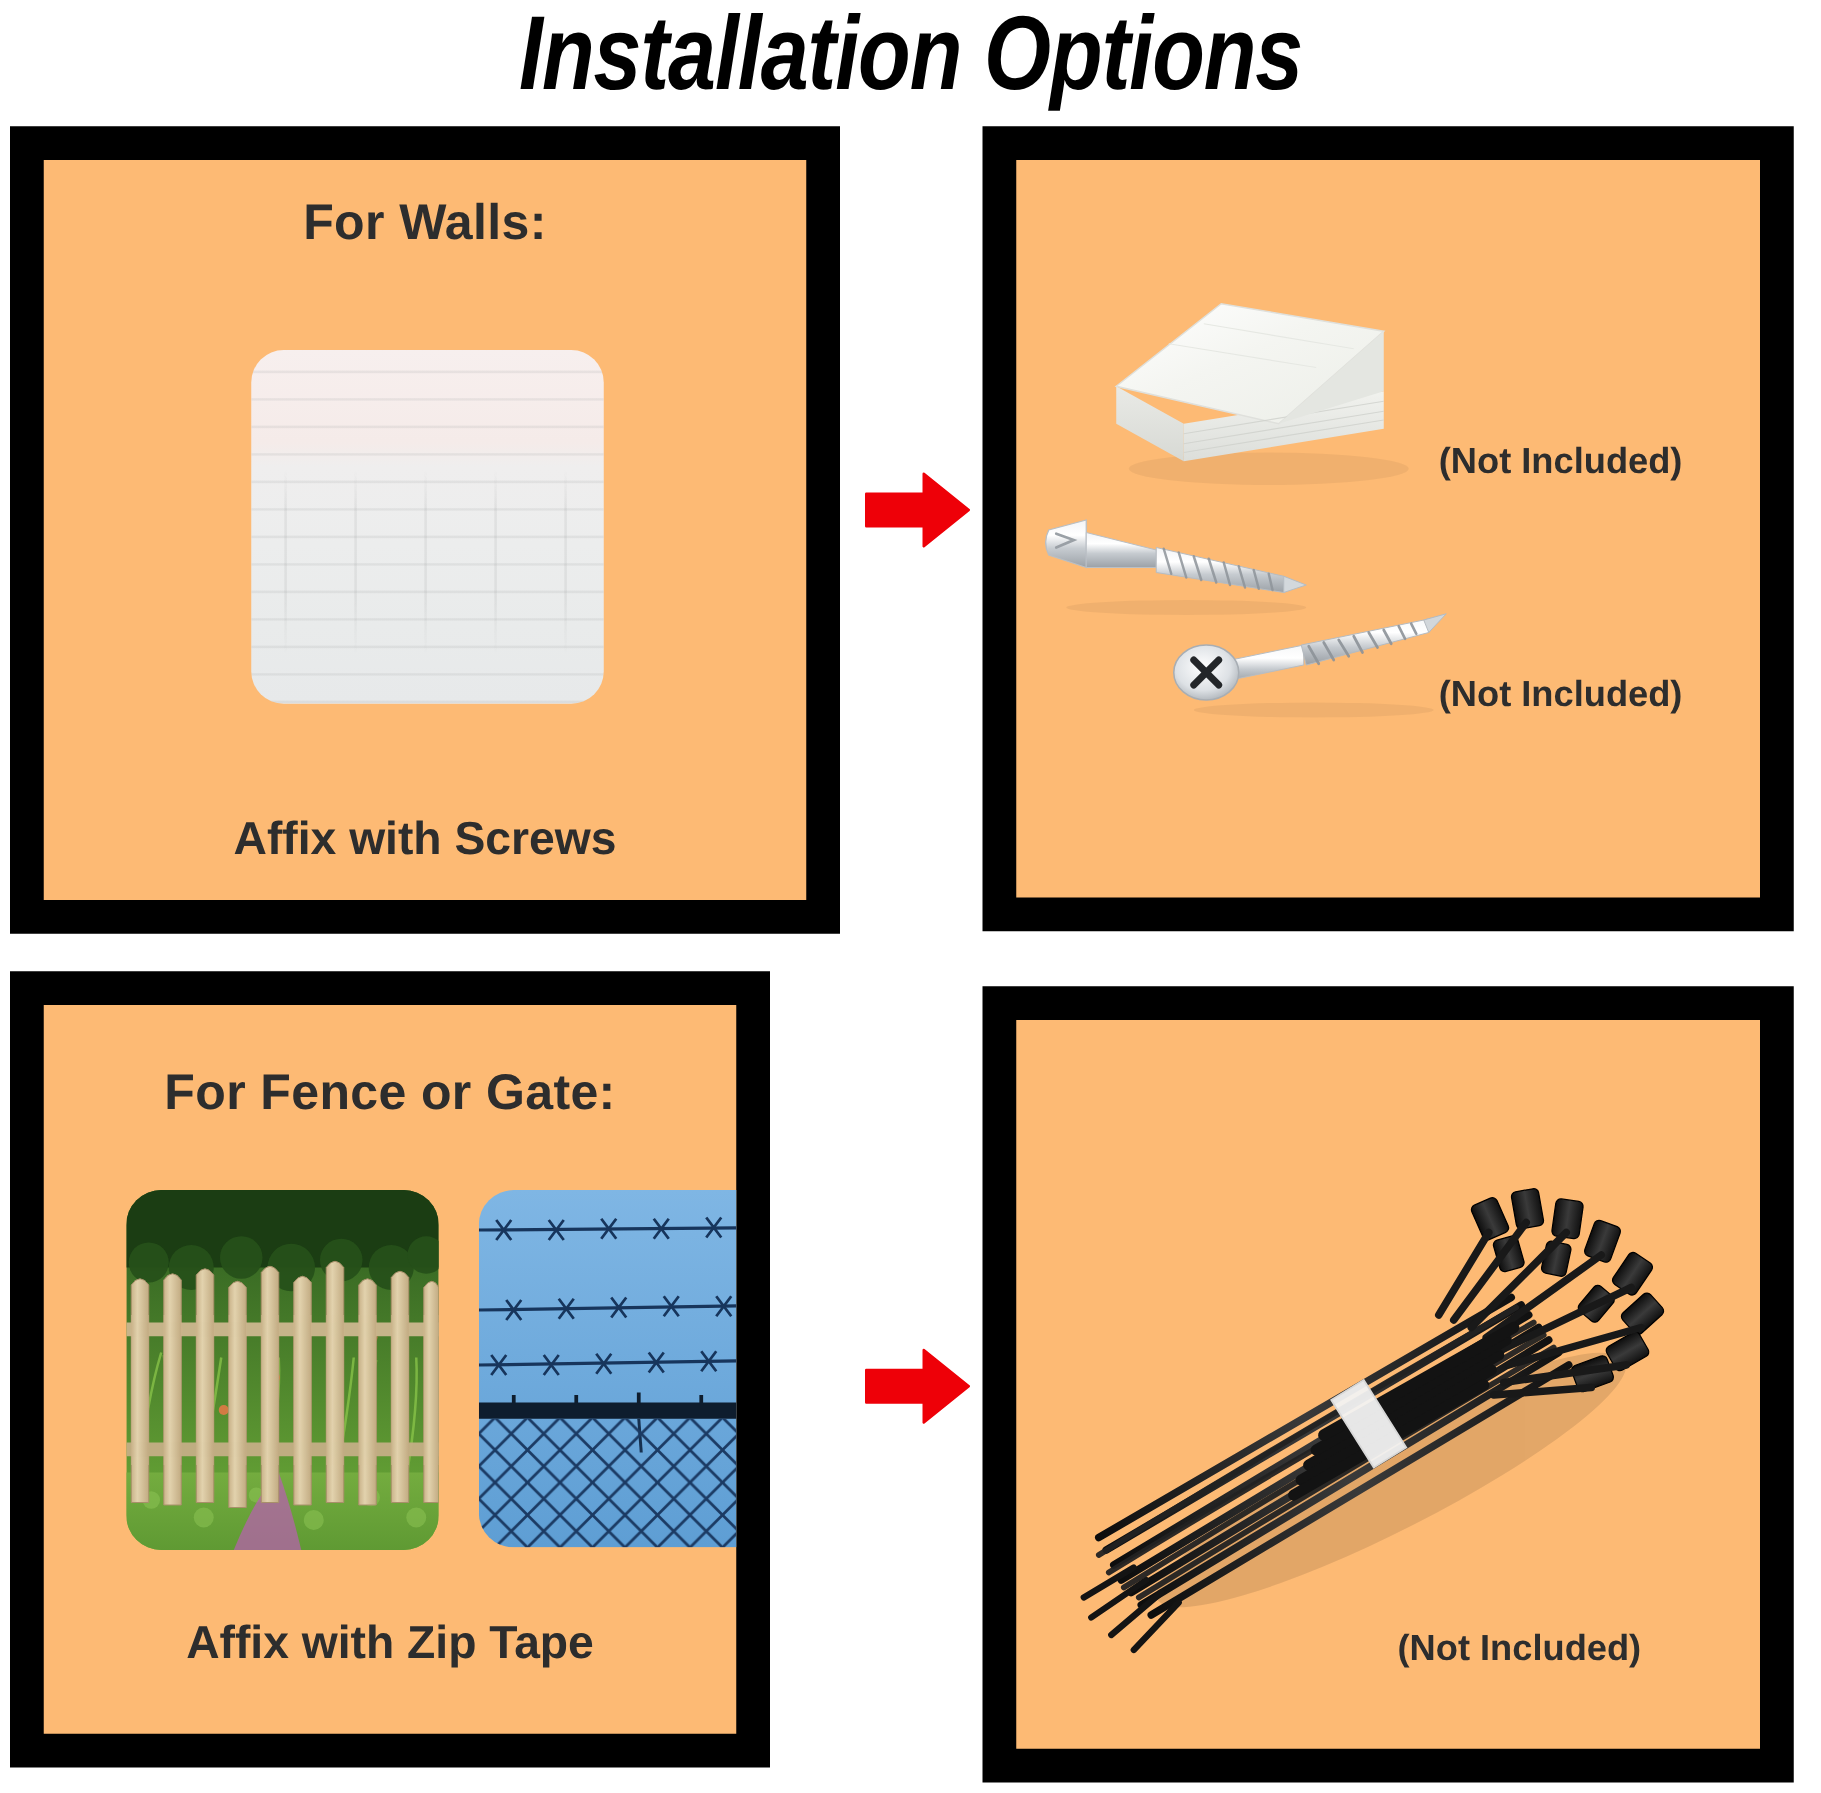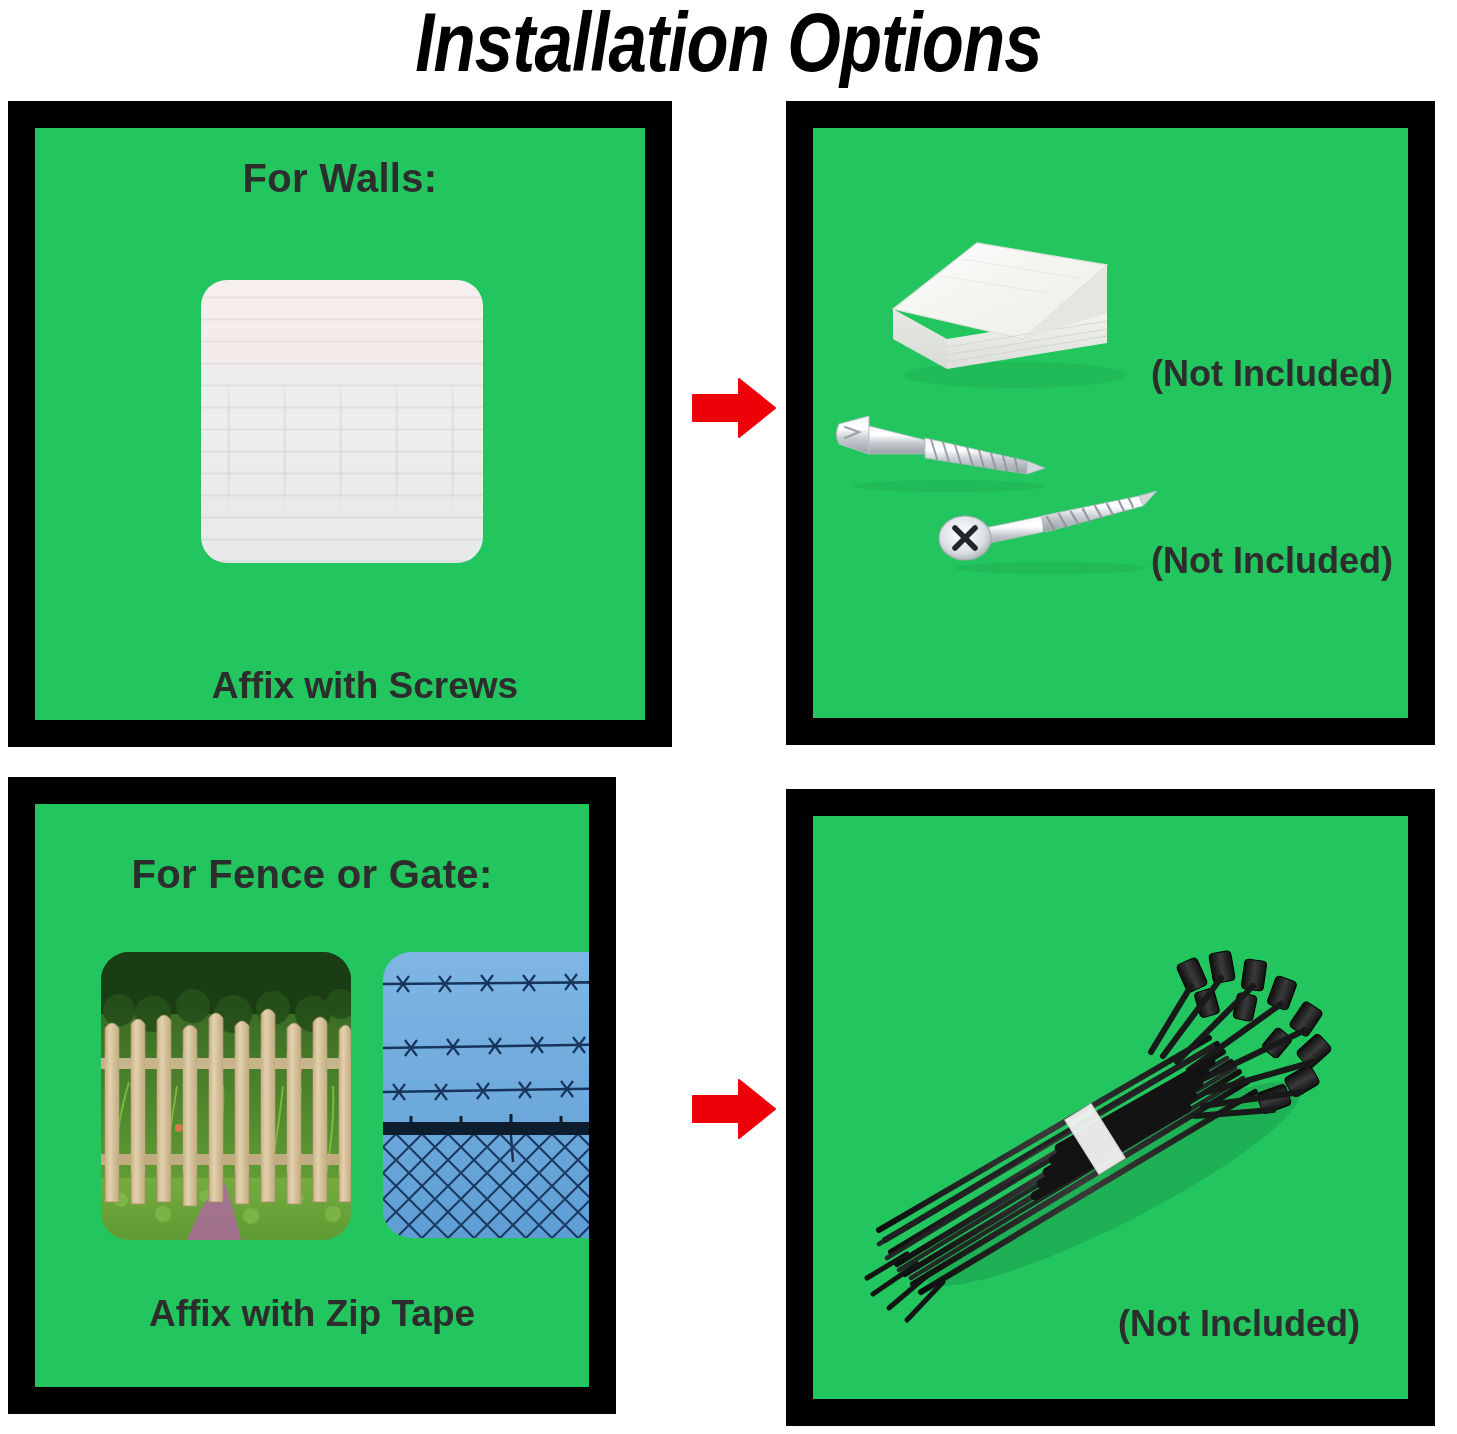--- a/index.html
+++ b/index.html
@@ -39,21 +39,21 @@
 
   
   .panel {
     position: absolute;
     background: #000000;
     padding: 27px;
   }
   .panel-inner {
     width: 100%;
     height: 100%;
-    background: #22c55e;
+    background: #fdba74;
     position: relative;
     overflow: hidden;
   }
 
   #panel-walls    { left: 8px;   top: 101px;  width: 664px; height: 646px; }
   #panel-hardware { left: 786px; top: 101px;  width: 649px; height: 644px; }
   #panel-fence    { left: 8px;   top: 777px;  width: 608px; height: 637px; }
   #panel-ties     { left: 786px; top: 789px;  width: 649px; height: 637px; }
 
   
@@ -71,27 +71,27 @@
 
   .caption {
     position: absolute;
     width: 100%;
     text-align: center;
     font-weight: bold;
     font-size: 37px;
     line-height: 1.38;
     color: #2d2d2d;
   }
-  #caption-walls { bottom: 9px; margin-left: 25px; }
+  #caption-walls { bottom: 24px; }
   #caption-fence { bottom: 48px; }
 
   .not-included {
     position: absolute;
     font-weight: bold;
-    font-size: 36px;
+    font-size: 29px;
     color: #2d2d2d;
     white-space: nowrap;
   }
   #ni-tape  { left: 338px; top: 225px; }
   #ni-screw { left: 338px; top: 412px; }
   #ni-ties  { left: 305px; top: 487px; }
 
   
   .arrow-red {
     position: absolute;

